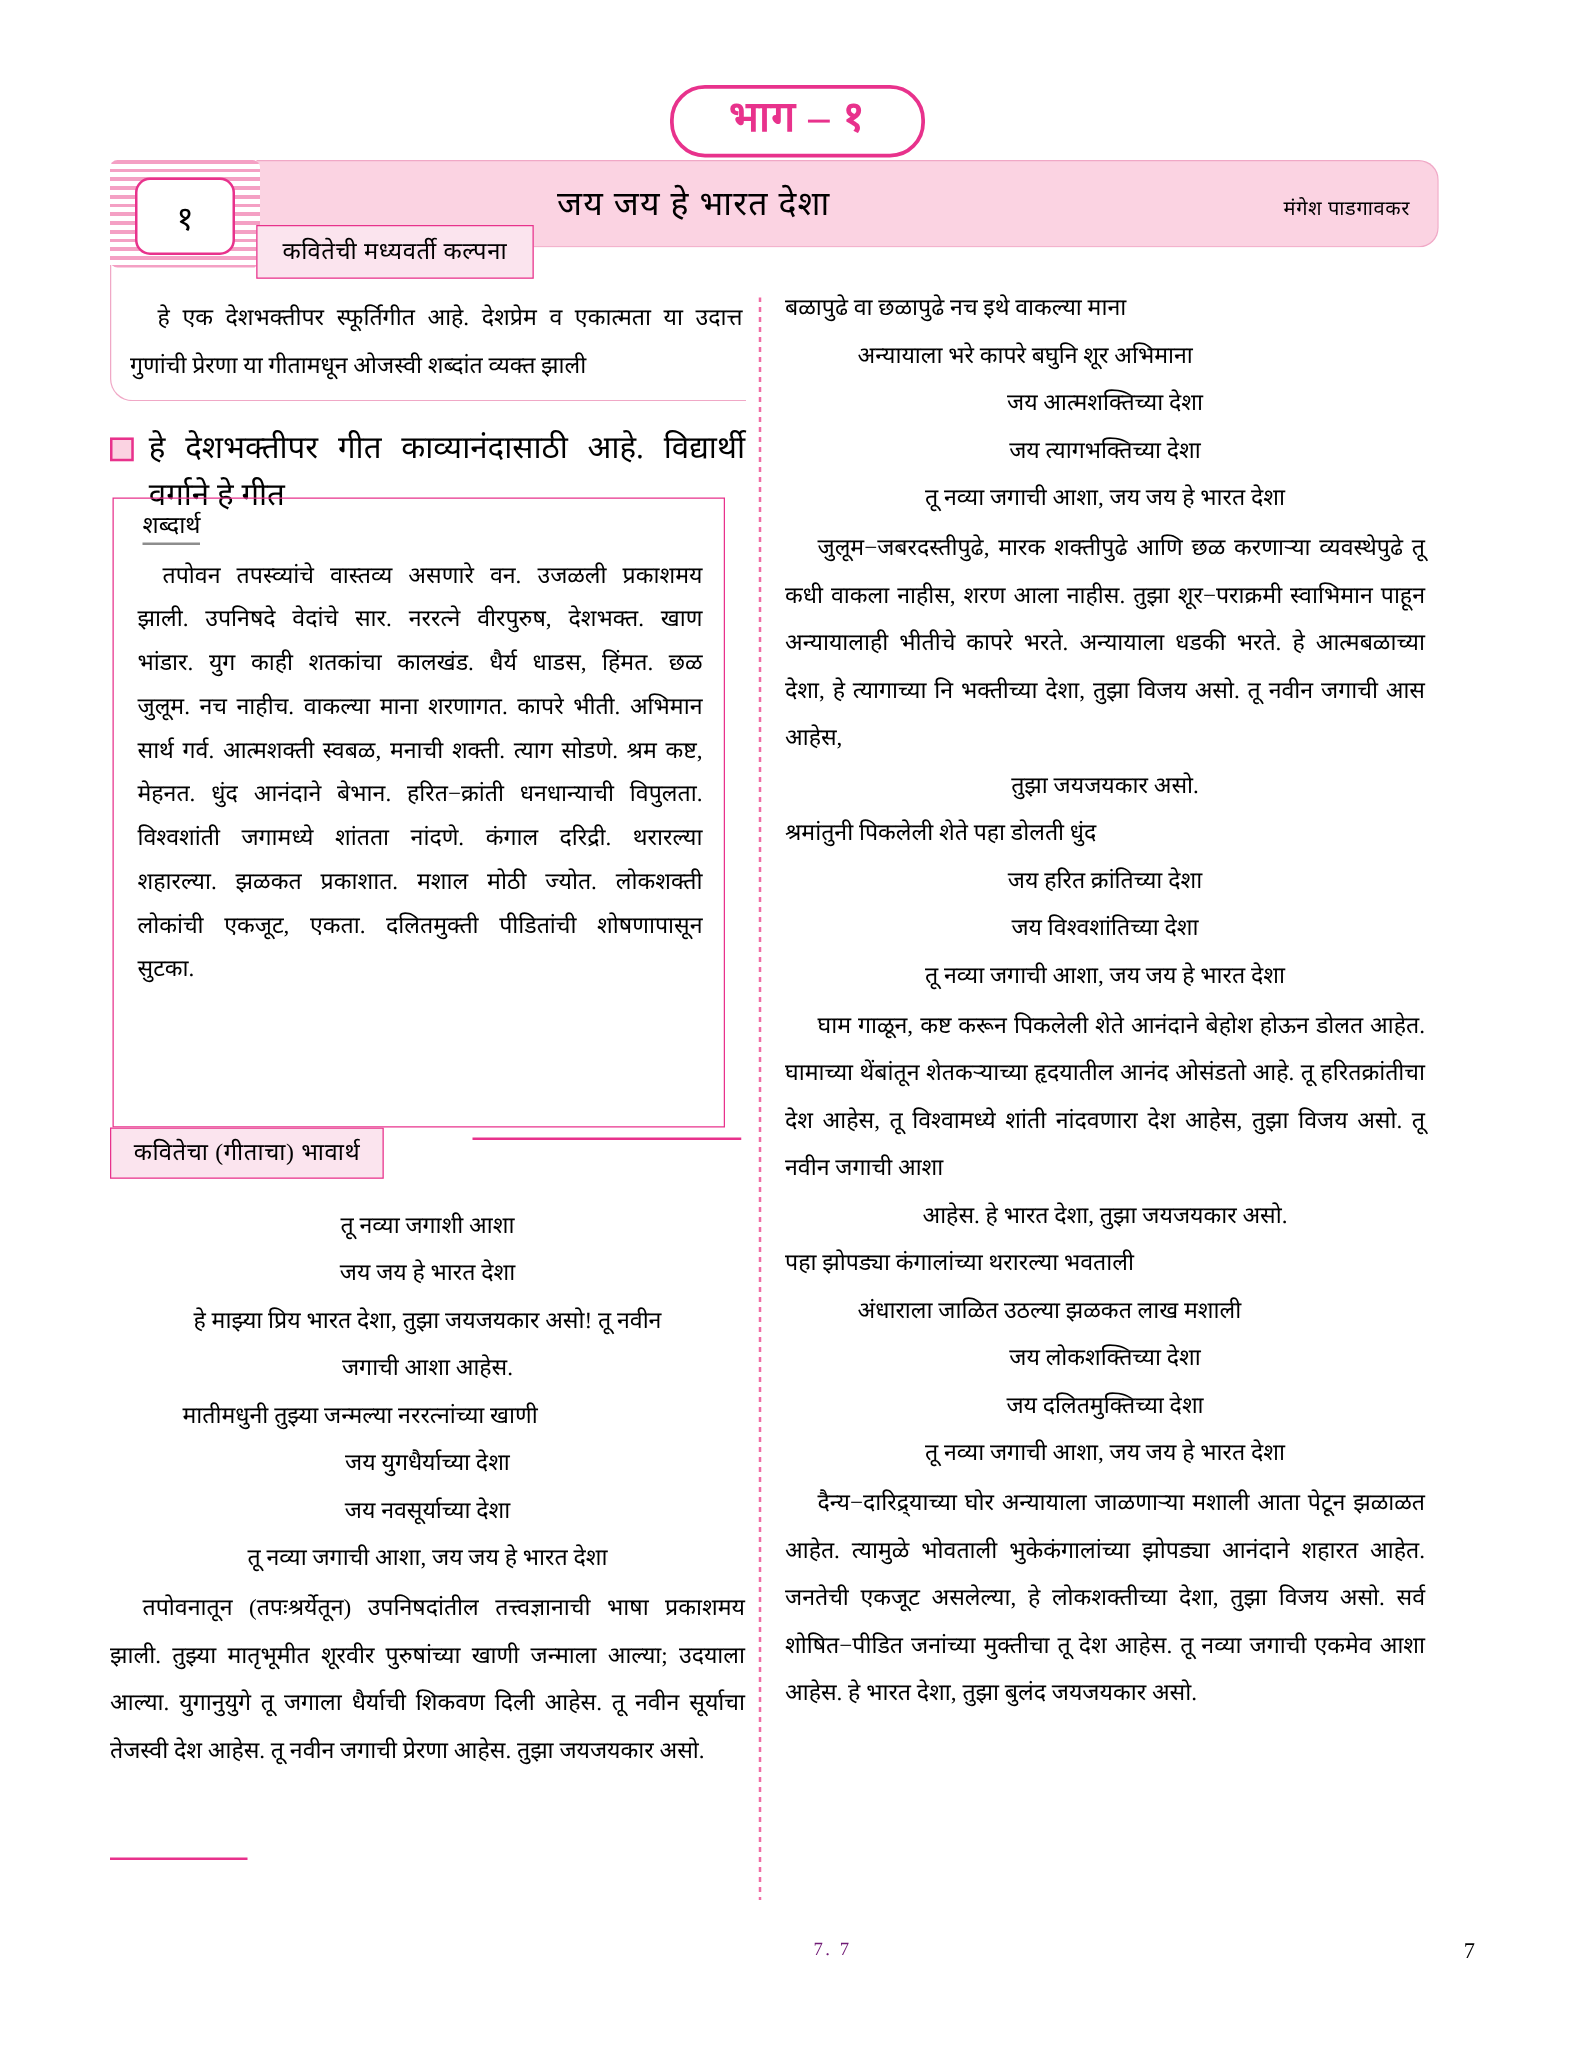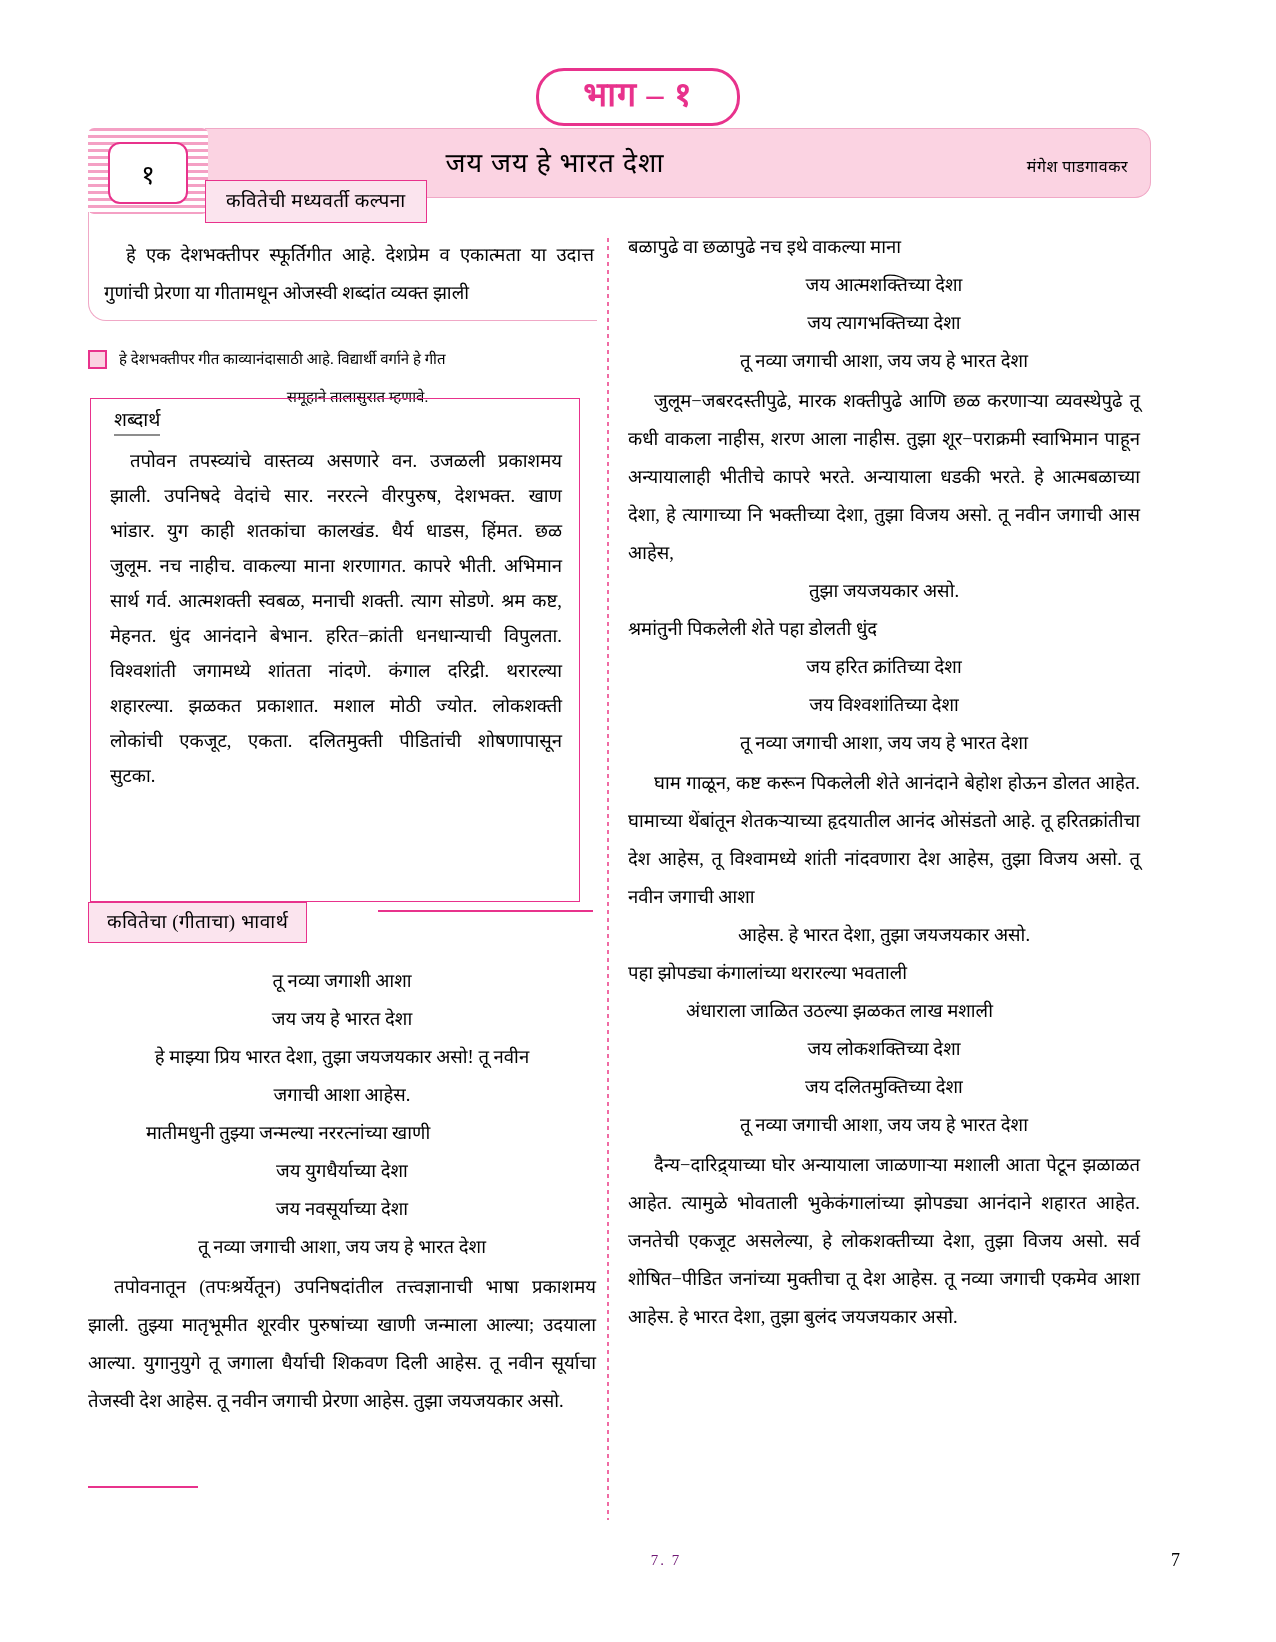--- a/index.html
+++ b/index.html
@@ -144,21 +144,21 @@
   }
   .bullet-sq {
     width: 15px;
     height: 15px;
     border: 2px solid #e8328c;
     background: #fbd3e2;
     flex: none;
     margin-top: 10px;
   }
   .bullet-text {
-    font-size: 15px;
+    font-size: 25px;
     line-height: 38px;
     text-align: justify;
     width: 478px;
   }
   .bullet-text .lastline {
     display: block;
     text-align: center;
   }
 
   
@@ -309,21 +309,20 @@
 <div class="central-idea-box"></div>
 <div class="central-idea-text">
   <span>हे एक देशभक्तीपर स्फूर्तिगीत आहे. देशप्रेम व एकात्मता या</span>
   <span>उदात्त गुणांची प्रेरणा या गीतामधून ओजस्वी शब्दांत व्यक्त झाली</span>
 </div>
 
 <div class="bullet-row">
   <div class="bullet-sq"></div>
   <div class="bullet-text">
     <span>हे देशभक्तीपर गीत काव्यानंदासाठी आहे. विद्यार्थी वर्गाने हे गीत</span>
-    <span class="lastline">समूहाने तालासुरात म्हणावे.</span>
   </div>
 </div>
 
 <div class="glossary-box"></div>
 <div class="glossary-head">शब्दार्थ</div>
 <div class="glossary-body">तपोवन  तपस्व्यांचे वास्तव्य असणारे वन. उजळली  प्रकाशमय झाली. उपनिषदे   वेदांचे सार. नररत्ने  वीरपुरुष, देशभक्त. खाण  भांडार. युग  काही शतकांचा कालखंड. धैर्य  धाडस, हिंमत.  छळ   जुलूम.  नच  नाहीच. वाकल्या माना  शरणागत. कापरे  भीती. अभिमान  सार्थ गर्व. आत्मशक्ती  स्वबळ, मनाची शक्ती. त्याग  सोडणे. श्रम  कष्ट, मेहनत.  धुंद  आनंदाने  बेभान.  हरित−क्रांती  धनधान्याची विपुलता. विश्वशांती  जगामध्ये शांतता नांदणे. कंगाल  दरिद्री. थरारल्या  शहारल्या. झळकत  प्रकाशात.  मशाल  मोठी  ज्योत.  लोकशक्ती  लोकांची एकजूट,  एकता.  दलितमुक्ती  पीडितांची  शोषणापासून सुटका.</div>
 
 <div class="bhavarth-head">कवितेचा (गीताचा) भावार्थ</div>
 <div class="bhavarth-rule"></div>
 
@@ -334,20 +333,21 @@
     <div class="verse">हे माझ्या प्रिय भारत देशा, तुझा जयजयकार असो! तू नवीन</div>
     <div class="verse">जगाची आशा आहेस.</div>
     <div class="verse-indent">मातीमधुनी तुझ्या जन्मल्या नररत्नांच्या खाणी</div>
     <div class="verse">जय युगधैर्याच्या देशा</div>
     <div class="verse">जय नवसूर्याच्या देशा</div>
     <div class="verse">तू नव्या जगाची आशा, जय जय हे भारत देशा</div>
     <div class="para">तपोवनातून (तपःश्रर्येतून) उपनिषदांतील तत्त्वज्ञानाची भाषा प्रकाशमय झाली. तुझ्या मातृभूमीत शूरवीर पुरुषांच्या खाणी जन्माला आल्या; उदयाला आल्या. युगानुयुगे तू जगाला धैर्याची शिकवण दिली आहेस. तू नवीन सूर्याचा तेजस्वी देश आहेस. तू नवीन जगाची प्रेरणा आहेस. तुझा जयजयकार असो.</div>
   </div>
 <div class="col-right" id="right-column">
     <div class="verse-left">बळापुढे वा छळापुढे नच इथे वाकल्या माना</div>
+    <div class="verse-indent">अन्यायाला भरे कापरे बघुनि शूर अभिमाना</div>
     <div class="verse">जय आत्मशक्तिच्या देशा</div>
     <div class="verse">जय त्यागभक्तिच्या देशा</div>
     <div class="verse">तू नव्या जगाची आशा, जय जय हे भारत देशा</div>
     <div class="para">जुलूम−जबरदस्तीपुढे, मारक शक्तीपुढे आणि छळ करणाऱ्या व्यवस्थेपुढे तू कधी वाकला नाहीस, शरण आला नाहीस. तुझा शूर−पराक्रमी स्वाभिमान पाहून अन्यायालाही भीतीचे कापरे भरते. अन्यायाला धडकी भरते. हे आत्मबळाच्या देशा, हे त्यागाच्या नि भक्तीच्या देशा, तुझा विजय असो. तू नवीन जगाची आस आहेस,</div>
     <div class="verse">तुझा जयजयकार असो.</div>
     <div class="verse-left">श्रमांतुनी पिकलेली शेते पहा डोलती धुंद</div>
     <div class="verse">जय हरित क्रांतिच्या देशा</div>
     <div class="verse">जय विश्वशांतिच्या देशा</div>
     <div class="verse">तू नव्या जगाची आशा, जय जय हे भारत देशा</div>
     <div class="para">घाम गाळून, कष्ट करून पिकलेली शेते आनंदाने बेहोश होऊन डोलत आहेत. घामाच्या थेंबांतून शेतकऱ्याच्या हृदयातील आनंद ओसंडतो आहे. तू हरितक्रांतीचा देश आहेस, तू विश्वामध्ये शांती नांदवणारा देश आहेस, तुझा विजय असो. तू नवीन जगाची आशा</div>

